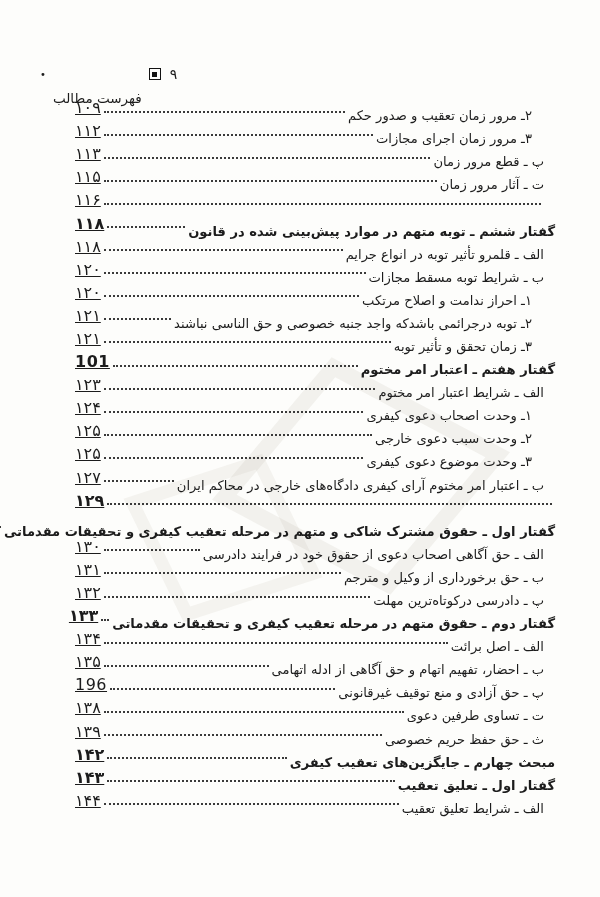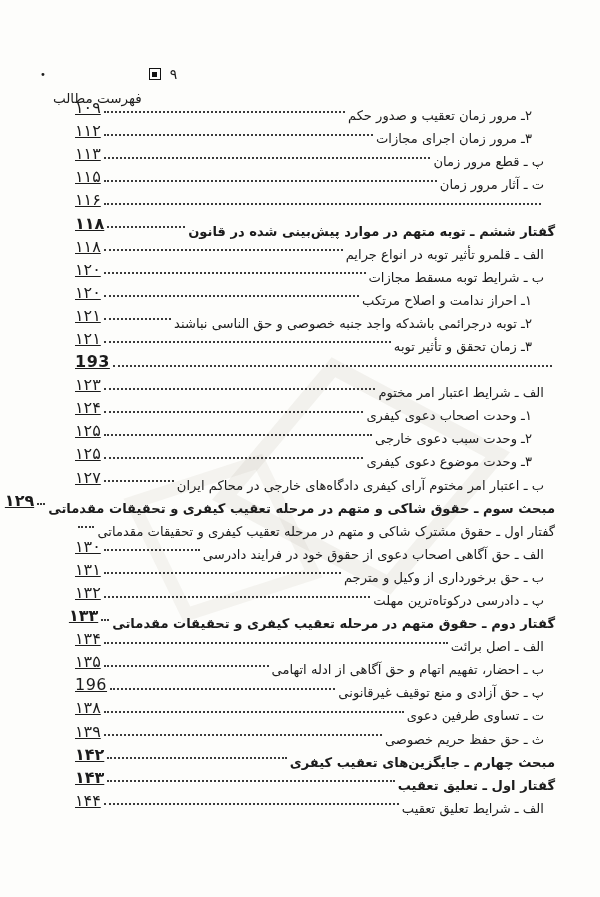--- a/index.html
+++ b/index.html
@@ -126,22 +126,23 @@
     <span class="num">۱۲۱</span>
   </div>
 
   <div class="row lvl2">
     <span class="label">۳ـ زمان تحقق و تأثیر توبه</span>
     <span class="leader"></span>
     <span class="num">۱۲۱</span>
   </div>
 
   <div class="row lvl0" style="font-weight: bold;">
-    <span class="leader"></span>
-    <span class="num">193</span>
+    <span class="label">گفتار هفتم ـ اعتبار امر مختوم</span>
+    <span class="leader"></span>
+    <span class="num">101</span>
   </div>
 
   <div class="row lvl1">
     <span class="label">الف ـ شرایط اعتبار امر مختوم</span>
     <span class="leader"></span>
     <span class="num">۱۲۳</span>
   </div>
 
   <div class="row lvl2">
     <span class="label">۱ـ وحدت اصحاب دعوی کیفری</span>
@@ -161,26 +162,25 @@
     <span class="num">۱۲۵</span>
   </div>
 
   <div class="row lvl1">
     <span class="label">ب ـ اعتبار امر مختوم آرای کیفری دادگاه‌های خارجی در محاکم ایران</span>
     <span class="leader"></span>
     <span class="num">۱۲۷</span>
   </div>
 
   <div class="row lvl0" style="font-weight: bold;">
-    <span class="label">مبحث سوم ـ حقوق شاکی و متهم در مرحله تعقیب کیفری و تحقیقات مقدماتی</span>
     <span class="leader"></span>
     <span class="num">۱۲۹</span>
   </div>
 
-  <div class="row lvl0" style="font-weight: normal;">
+  <div class="row lvl0" style="font-weight: bold;">
     <span class="label">گفتار اول ـ حقوق مشترک شاکی و متهم در مرحله تعقیب کیفری و تحقیقات مقدماتی</span>
     <span class="leader"></span>
 
   </div>
 
   <div class="row lvl1">
     <span class="label">الف ـ حق آگاهی اصحاب دعوی از حقوق خود در فرایند دادرسی</span>
     <span class="leader"></span>
     <span class="num">۱۳۰</span>
   </div>

